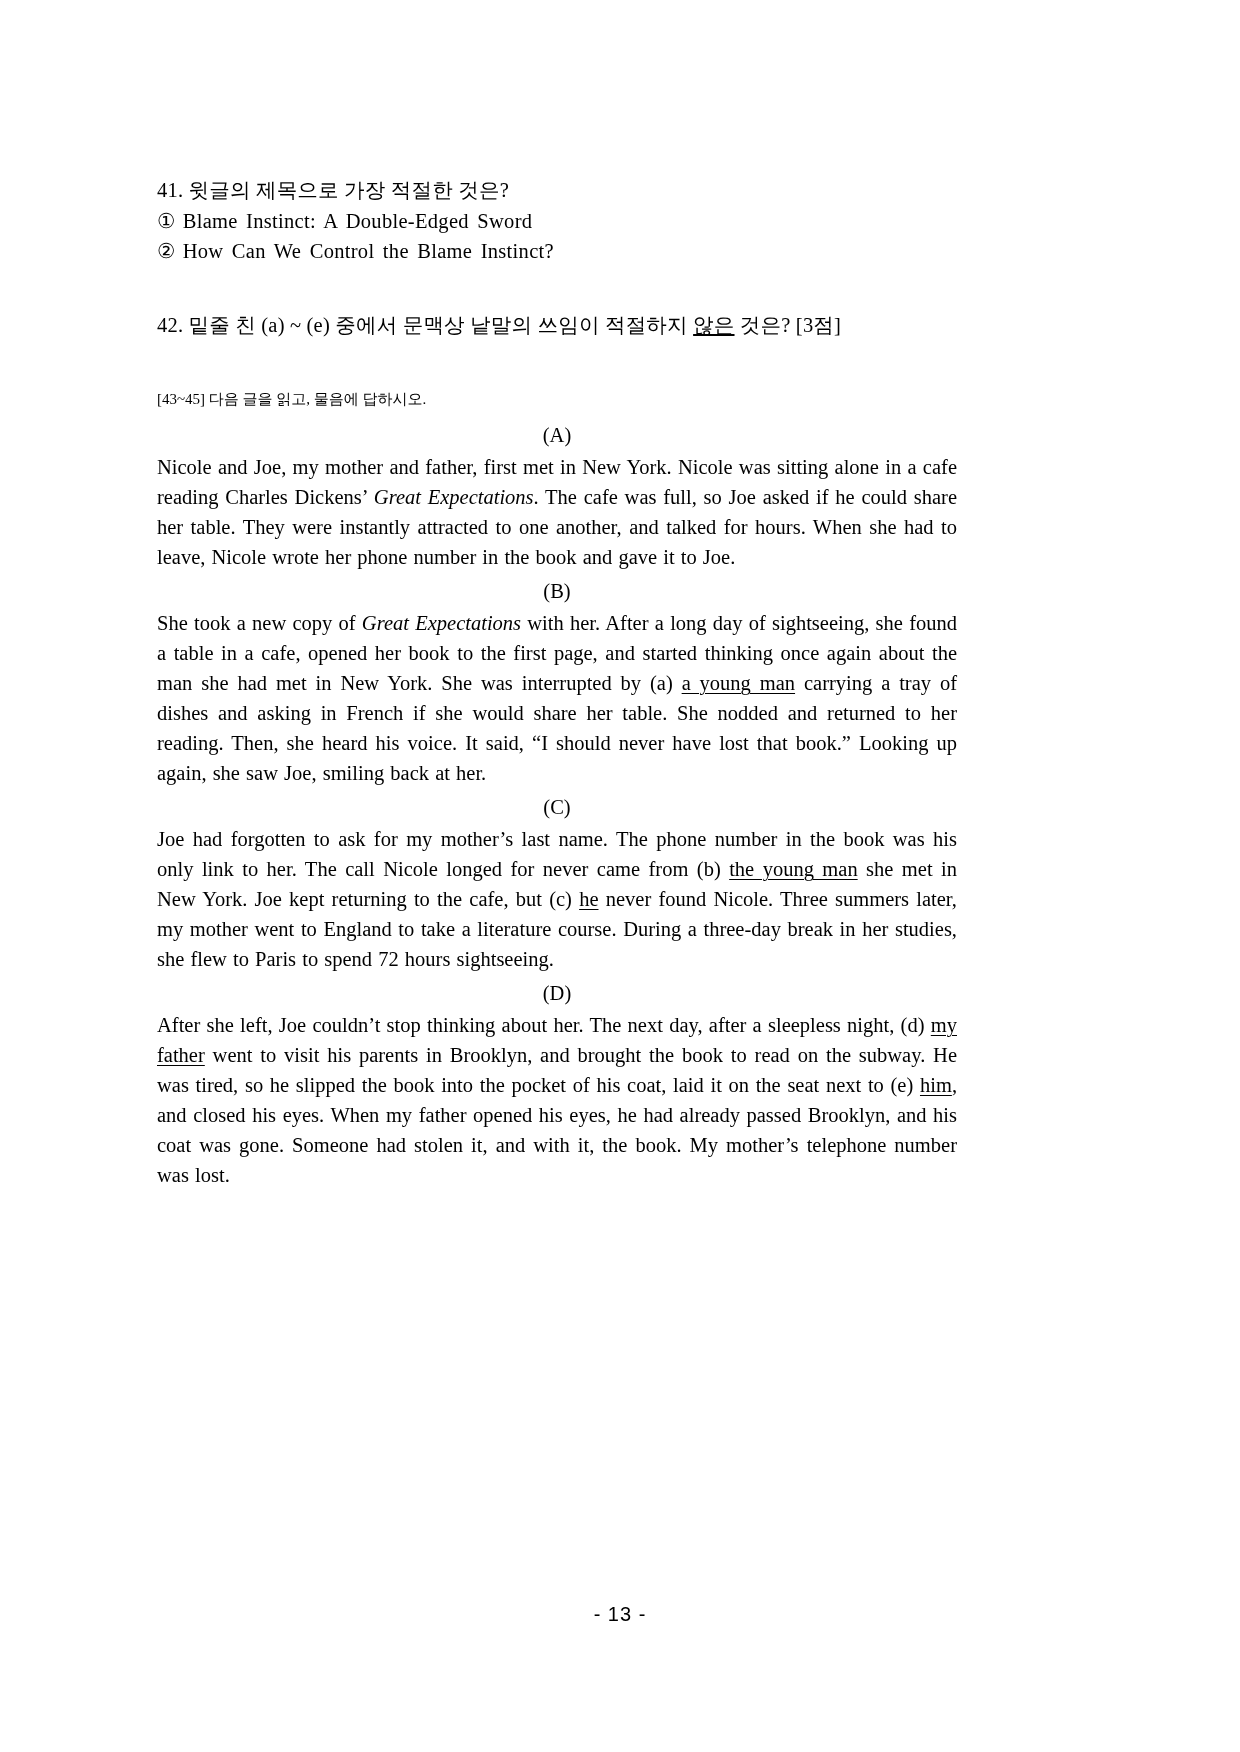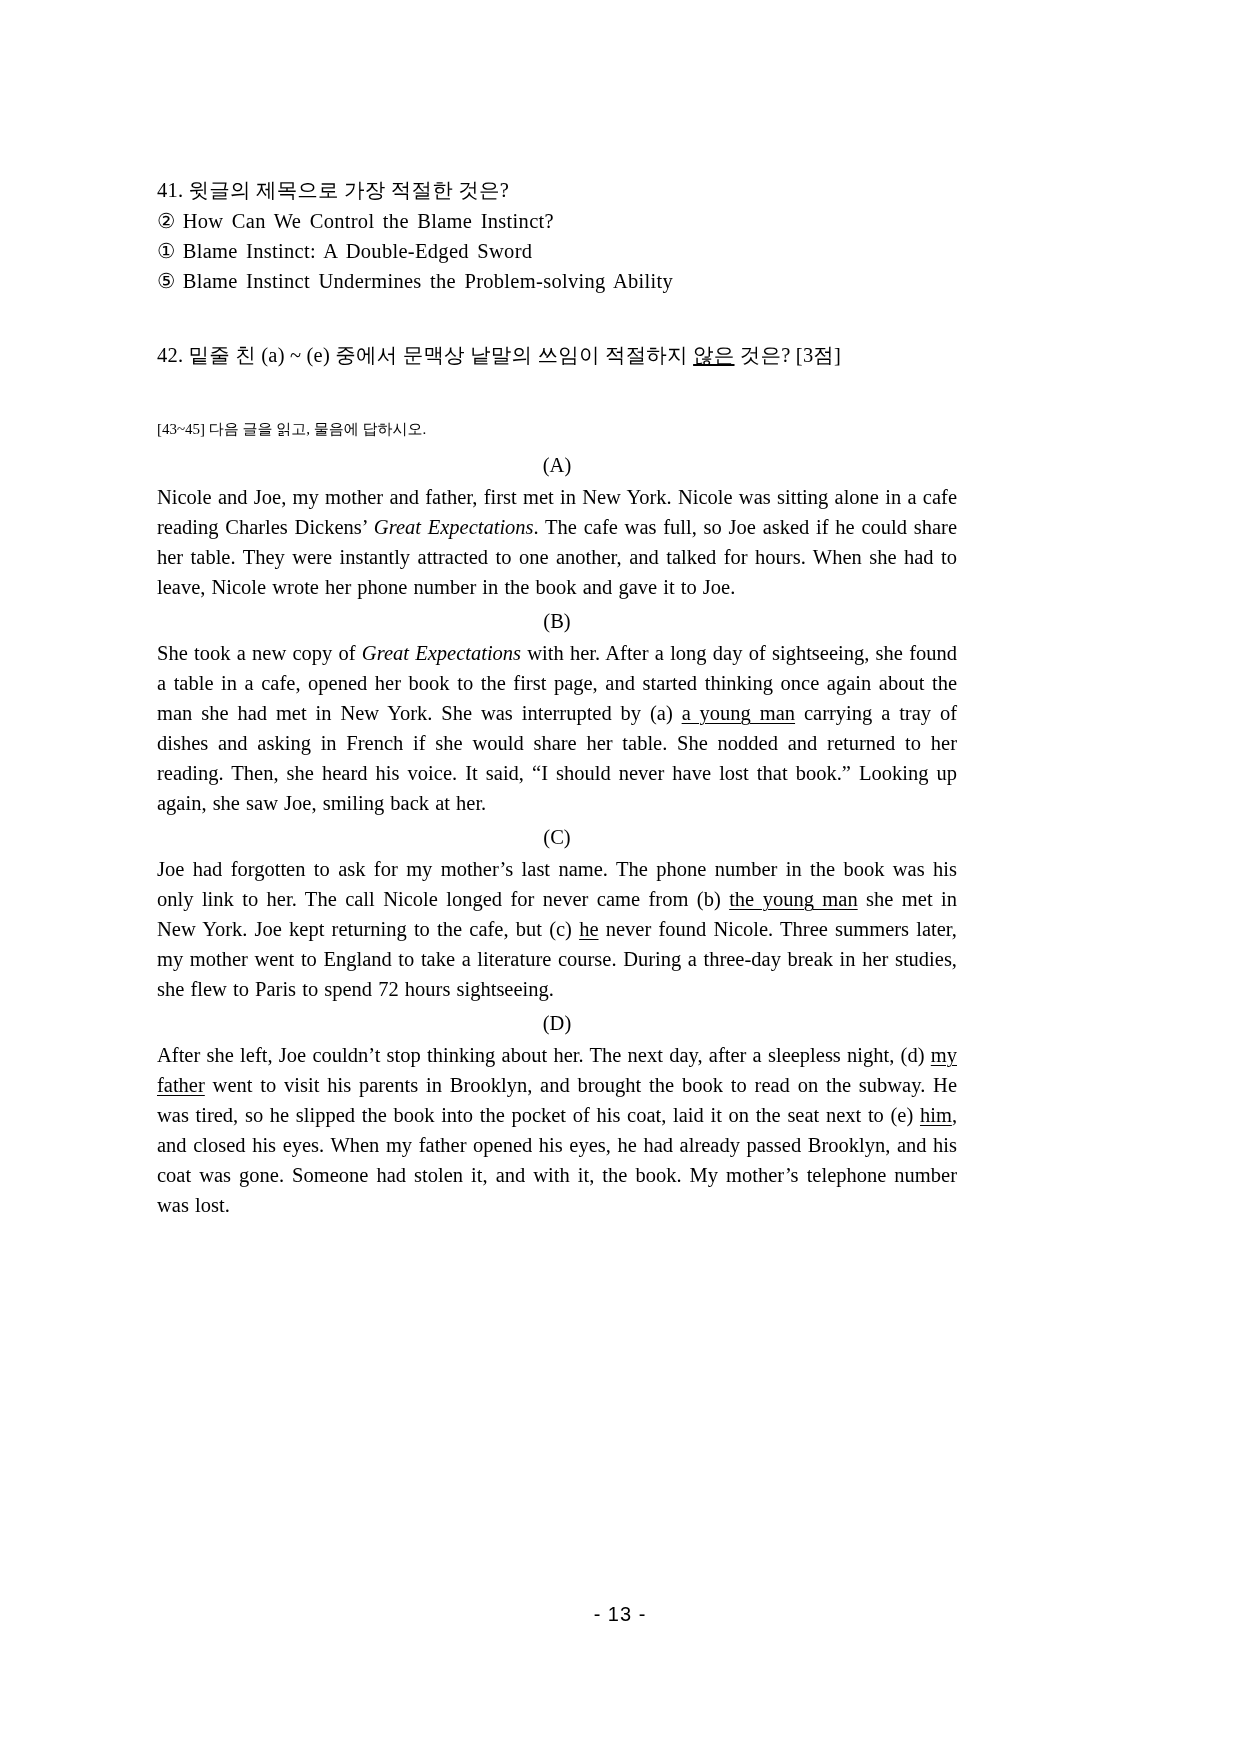--- a/index.html
+++ b/index.html
@@ -117,27 +117,24 @@
 </style>
 </head>
 <body>
 
 <div class="page">
   <div class="content">
 
     <div class="question">
       <p class="q-stem">41. 윗글의 제목으로 가장 적절한 것은?</p>
       <p class="choice word-sp">
-        <span class="num">②</span><span>How Can We Control the Blame Instinct?</span>
-      </p>
-      <p class="choice word-sp">
         <span class="num">①</span><span>Blame Instinct: A Double-Edged Sword</span>
       </p>
       <p class="choice word-sp">
-        <span class="num">⑤</span><span>Blame Instinct Undermines the Problem-solving Ability</span>
+        <span class="num">②</span><span>How Can We Control the Blame Instinct?</span>
       </p>
     </div>
 
     <div class="gap-lg"></div>
 
     <div class="question">
       <p class="q-stem"><span>42. 밑줄 친 (a) ~ (e) 중에서 문맥상 낱말의 쓰임이 적절하지 </span><u>않은</u><span> 것은? [3점]</span></p>
     </div>
 
     <div class="gap-lg"></div>

